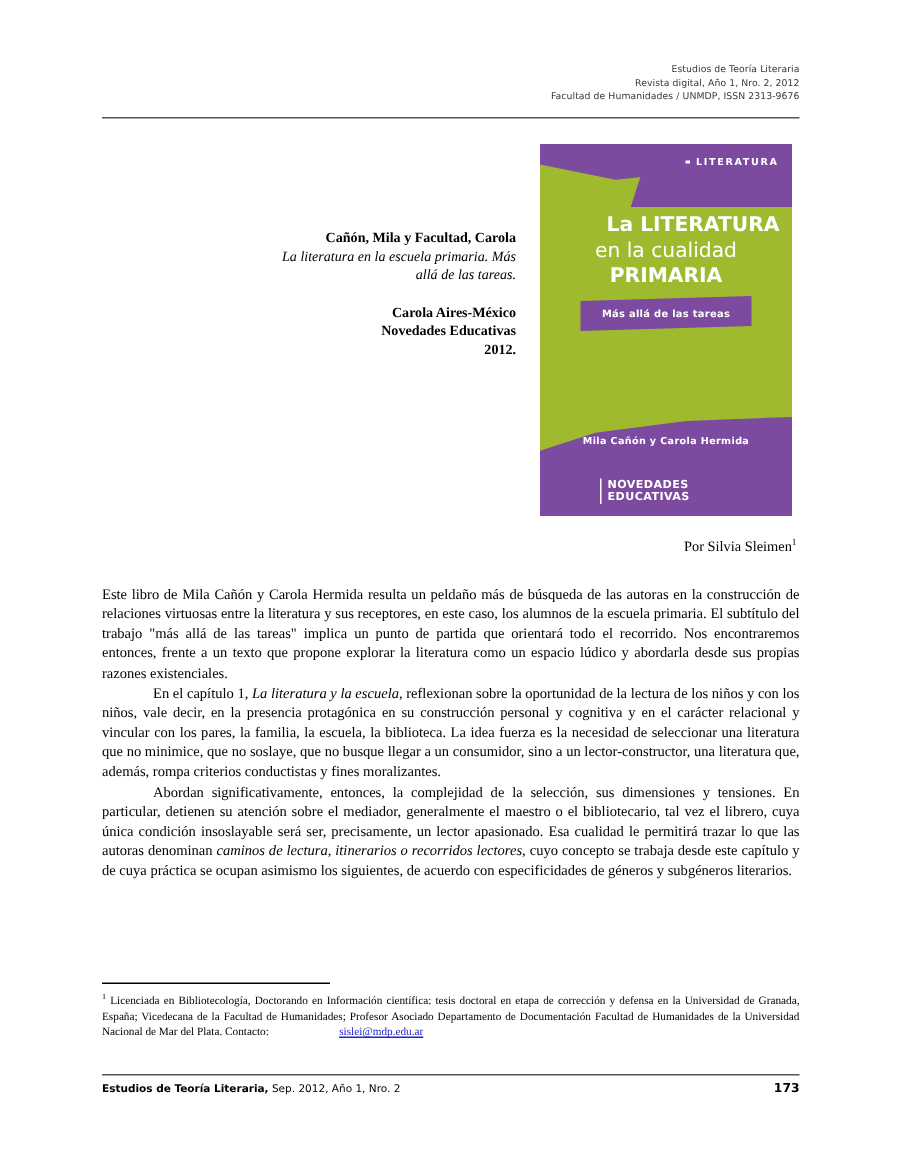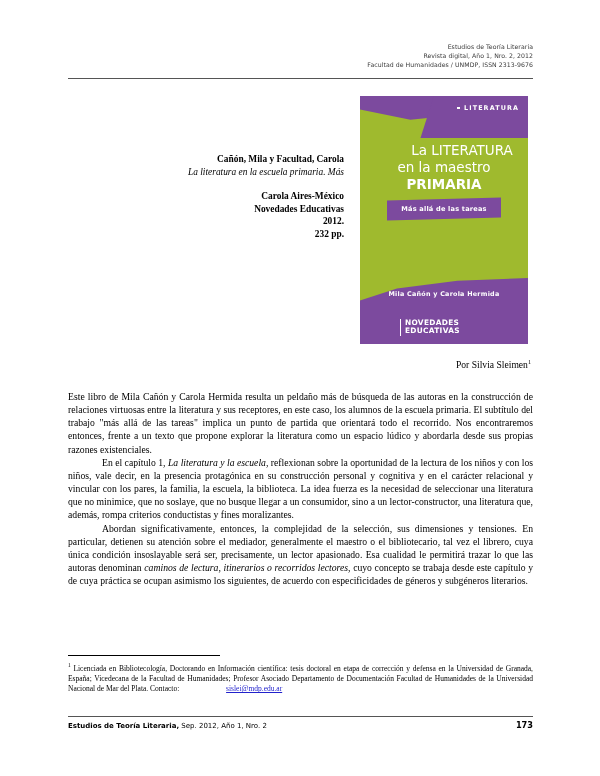--- a/index.html
+++ b/index.html
@@ -99,21 +99,21 @@
     position: absolute;
     left: 0;
     top: 46px;
     width: 100%;
     text-align: center;
     font-family: "DejaVu Sans", sans-serif;
     color: #ffffff;
     line-height: 17px;
     z-index: 3;
   }
-  .cover-title .l1 { font-size: 13.5px; font-weight: normal; display: block; padding-left: 36px; }
+  .cover-title .l1 { font-size: 13.5px; font-weight: bold; display: block; padding-left: 36px; }
   .cover-title .l2 { font-size: 13.5px; font-weight: normal; display: block; }
   .cover-title .l3 { font-size: 13.5px; font-weight: bold; display: block; }
 
   .cover-sub {
     position: absolute;
     left: 27px;
     top: 103px;
     width: 114px;
     height: 20px;
     background: #7c4a9e;
@@ -277,45 +277,45 @@
   </div>
   <div class="head-rule"></div>
 
   <div class="cover">
     <div class="cover-purple-top"></div>
     <div class="cover-purple-top2"></div>
     <div class="cover-label">LITERATURA</div>
 
     <div class="cover-title">
       <span class="l1">La LITERATURA</span>
-      <span class="l2">en la maestro</span>
+      <span class="l2">en la cualidad</span>
       <span class="l3">PRIMARIA</span>
     </div>
 
     <div class="cover-sub">
       <span>Más allá de las tareas</span>
     </div>
 
     <div class="cover-authors">Mila Cañón y Carola Hermida</div>
 
     <div class="cover-purple-bottom"></div>
     <div class="cover-logo">
       <span>NOVEDADES</span>
       <span>EDUCATIVAS</span>
     </div>
   </div>
 
   <div class="citation">
     <div class="b">Cañón, Mila y Facultad, Carola</div>
     <div class="i">La literatura en la escuela primaria. Más</div>
+    <div class="i">allá de las tareas.</div>
     <span class="gap"></span>
     <div class="b">Carola Aires-México</div>
     <div class="b">Novedades Educativas</div>
     <div class="b">2012.</div>
-    <div class="b">232 pp.</div>
   </div>
 
   <div class="byline"><span>Por Silvia Sleimen</span><sup>1</sup></div>
 
   <div class="body-text">
     <p class="first">Este libro de Mila Cañón y Carola Hermida resulta un peldaño más de búsqueda de las autoras en la construcción de relaciones virtuosas entre la literatura y sus receptores, en este caso, los alumnos de la escuela primaria. El subtítulo del trabajo "más allá de las tareas" implica un punto de partida que orientará todo el recorrido. Nos encontraremos entonces, frente a un texto que propone explorar la literatura como un espacio lúdico y abordarla desde sus propias razones existenciales.</p>
     <p><span>En el capítulo 1, </span><i>La literatura y la escuela</i><span>, reflexionan sobre la oportunidad de la lectura de los niños y con los niños, vale decir, en la presencia protagónica en su construcción personal y cognitiva y en el carácter relacional y vincular con los pares, la familia, la escuela, la biblioteca. La idea fuerza es la necesidad de seleccionar una literatura que no minimice, que no soslaye, que no busque llegar a un consumidor, sino a un lector-constructor, una literatura que, además, rompa criterios conductistas y fines moralizantes.</span></p>
     <p><span>Abordan significativamente, entonces, la complejidad de la selección, sus dimensiones y tensiones. En particular, detienen su atención sobre el mediador, generalmente el maestro o el bibliotecario, tal vez el librero, cuya única condición insoslayable será ser, precisamente, un lector apasionado. Esa cualidad le permitirá trazar lo que las autoras denominan </span><i>caminos de lectura, itinerarios o recorridos lectores</i><span>, cuyo concepto se trabaja desde este capítulo y de cuya práctica se ocupan asimismo los siguientes, de acuerdo con especificidades de géneros y subgéneros literarios.</span></p>
   </div>
 

